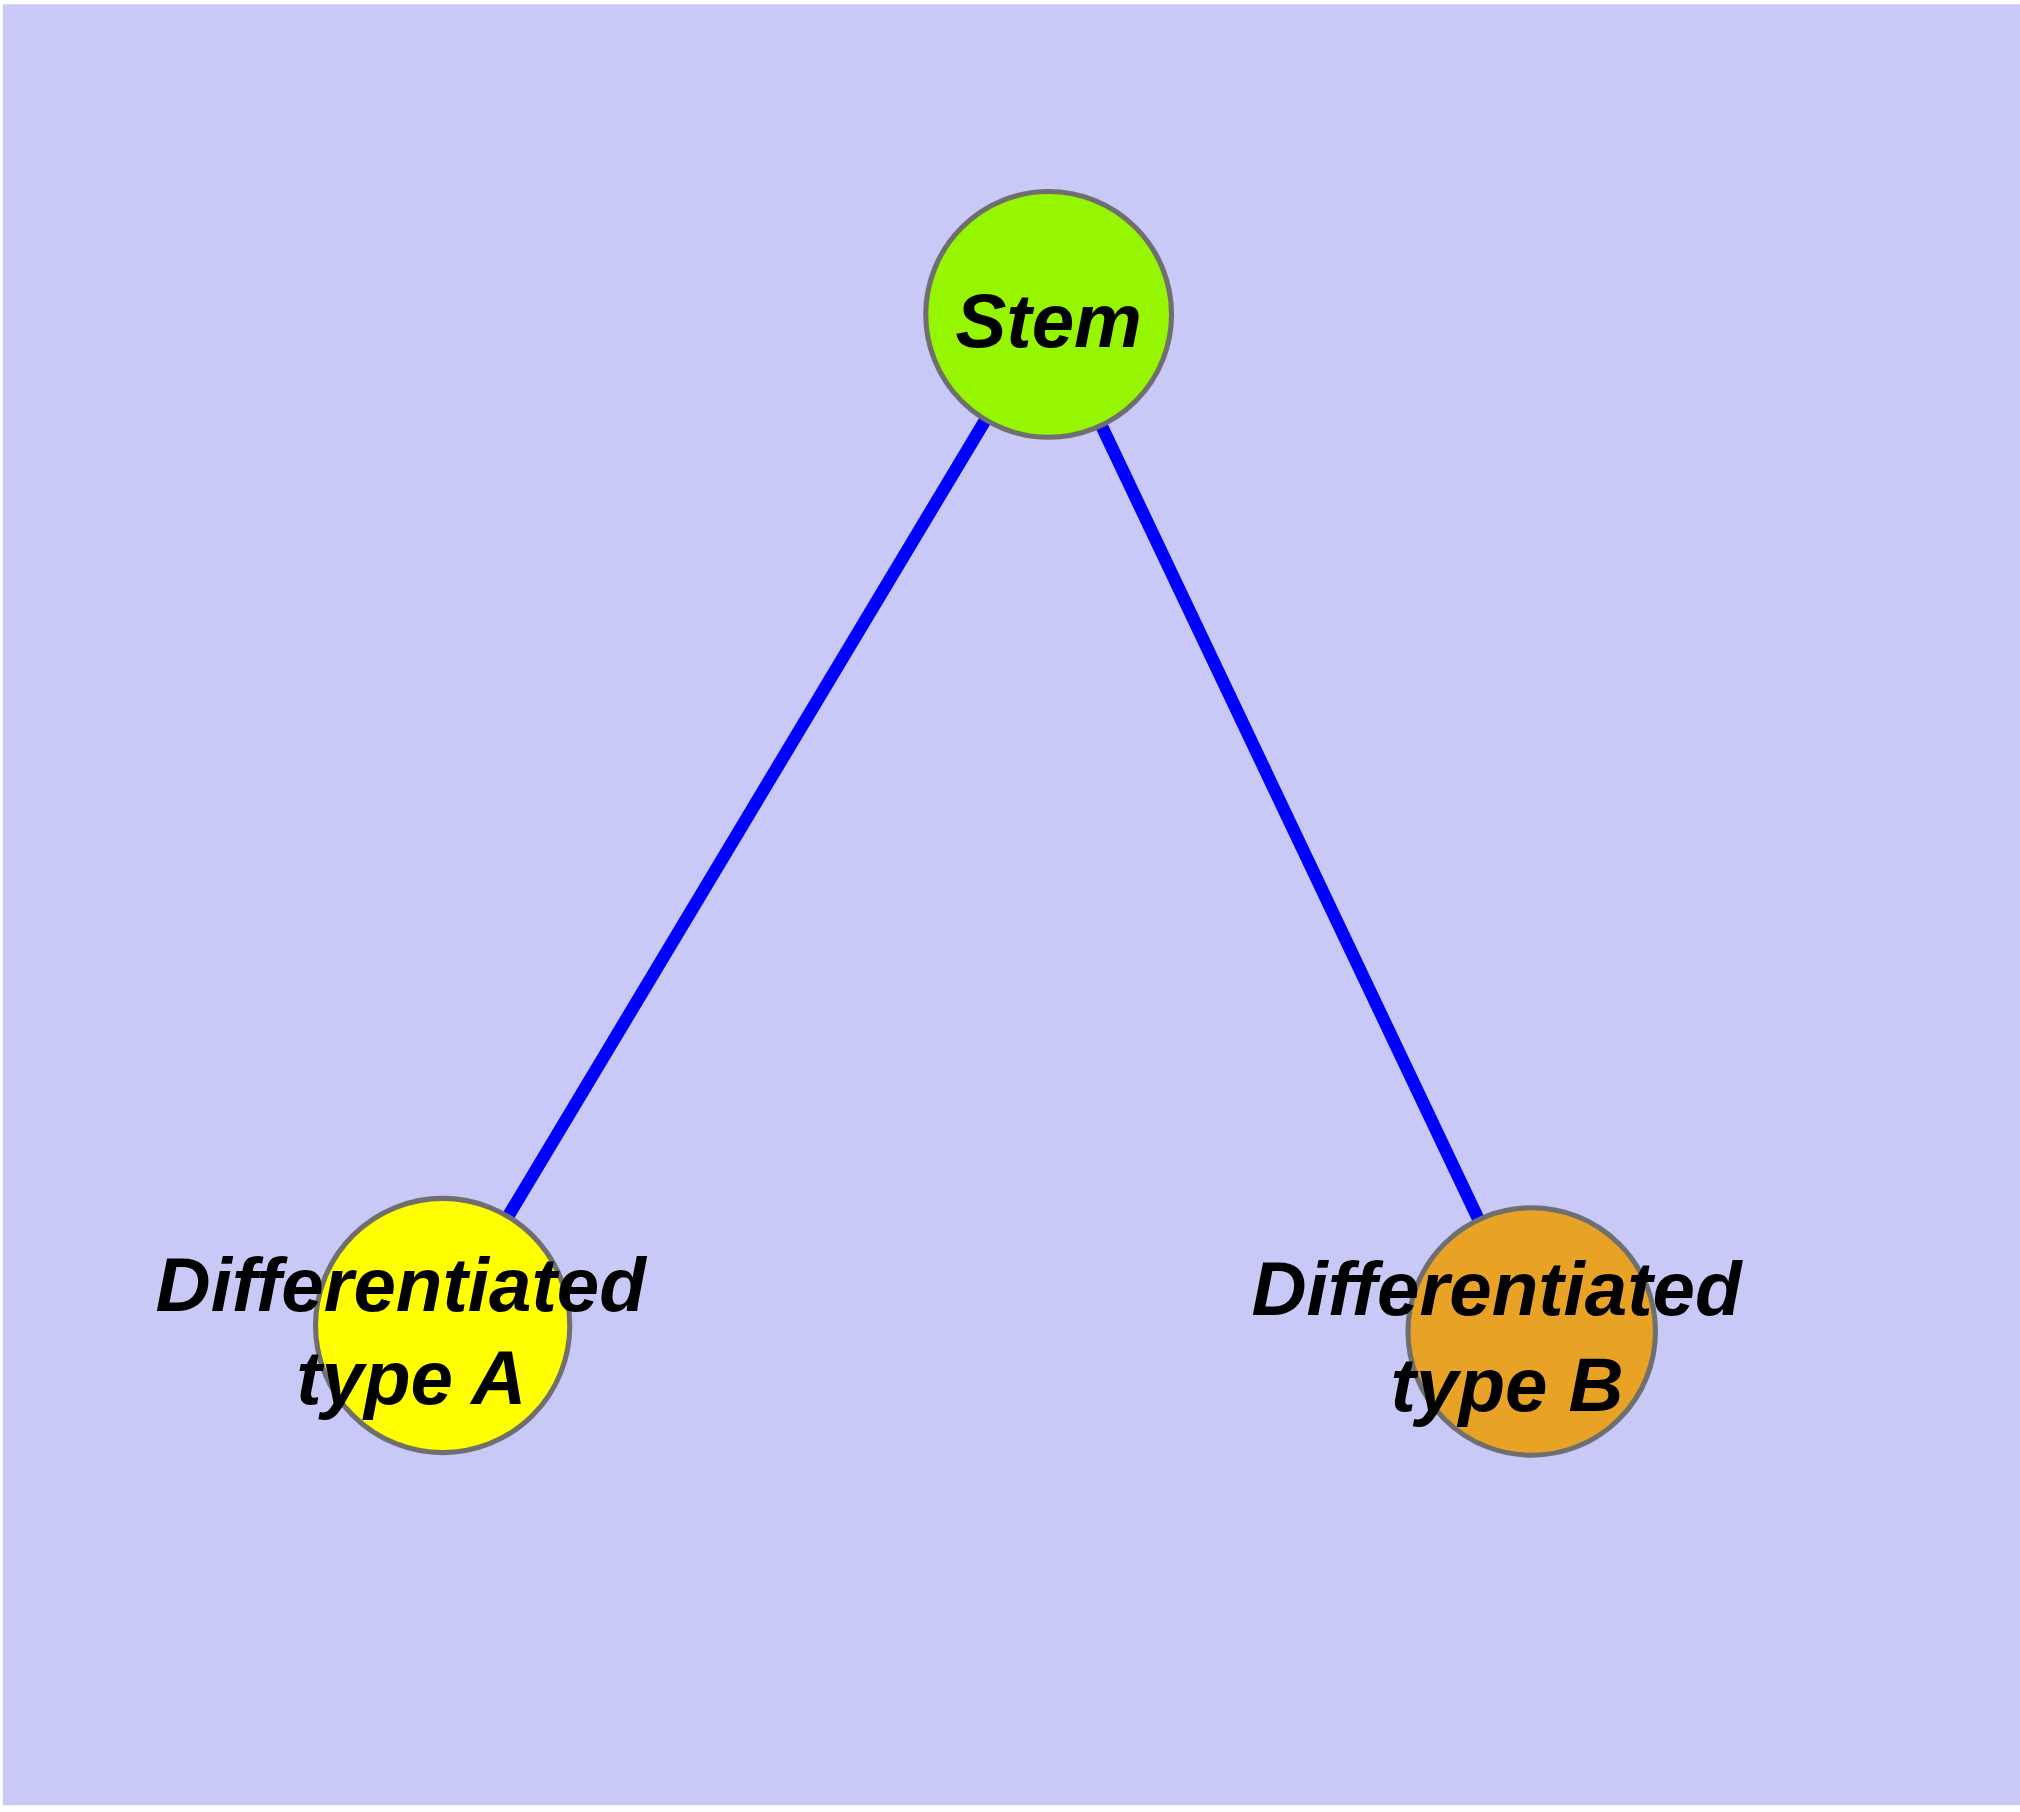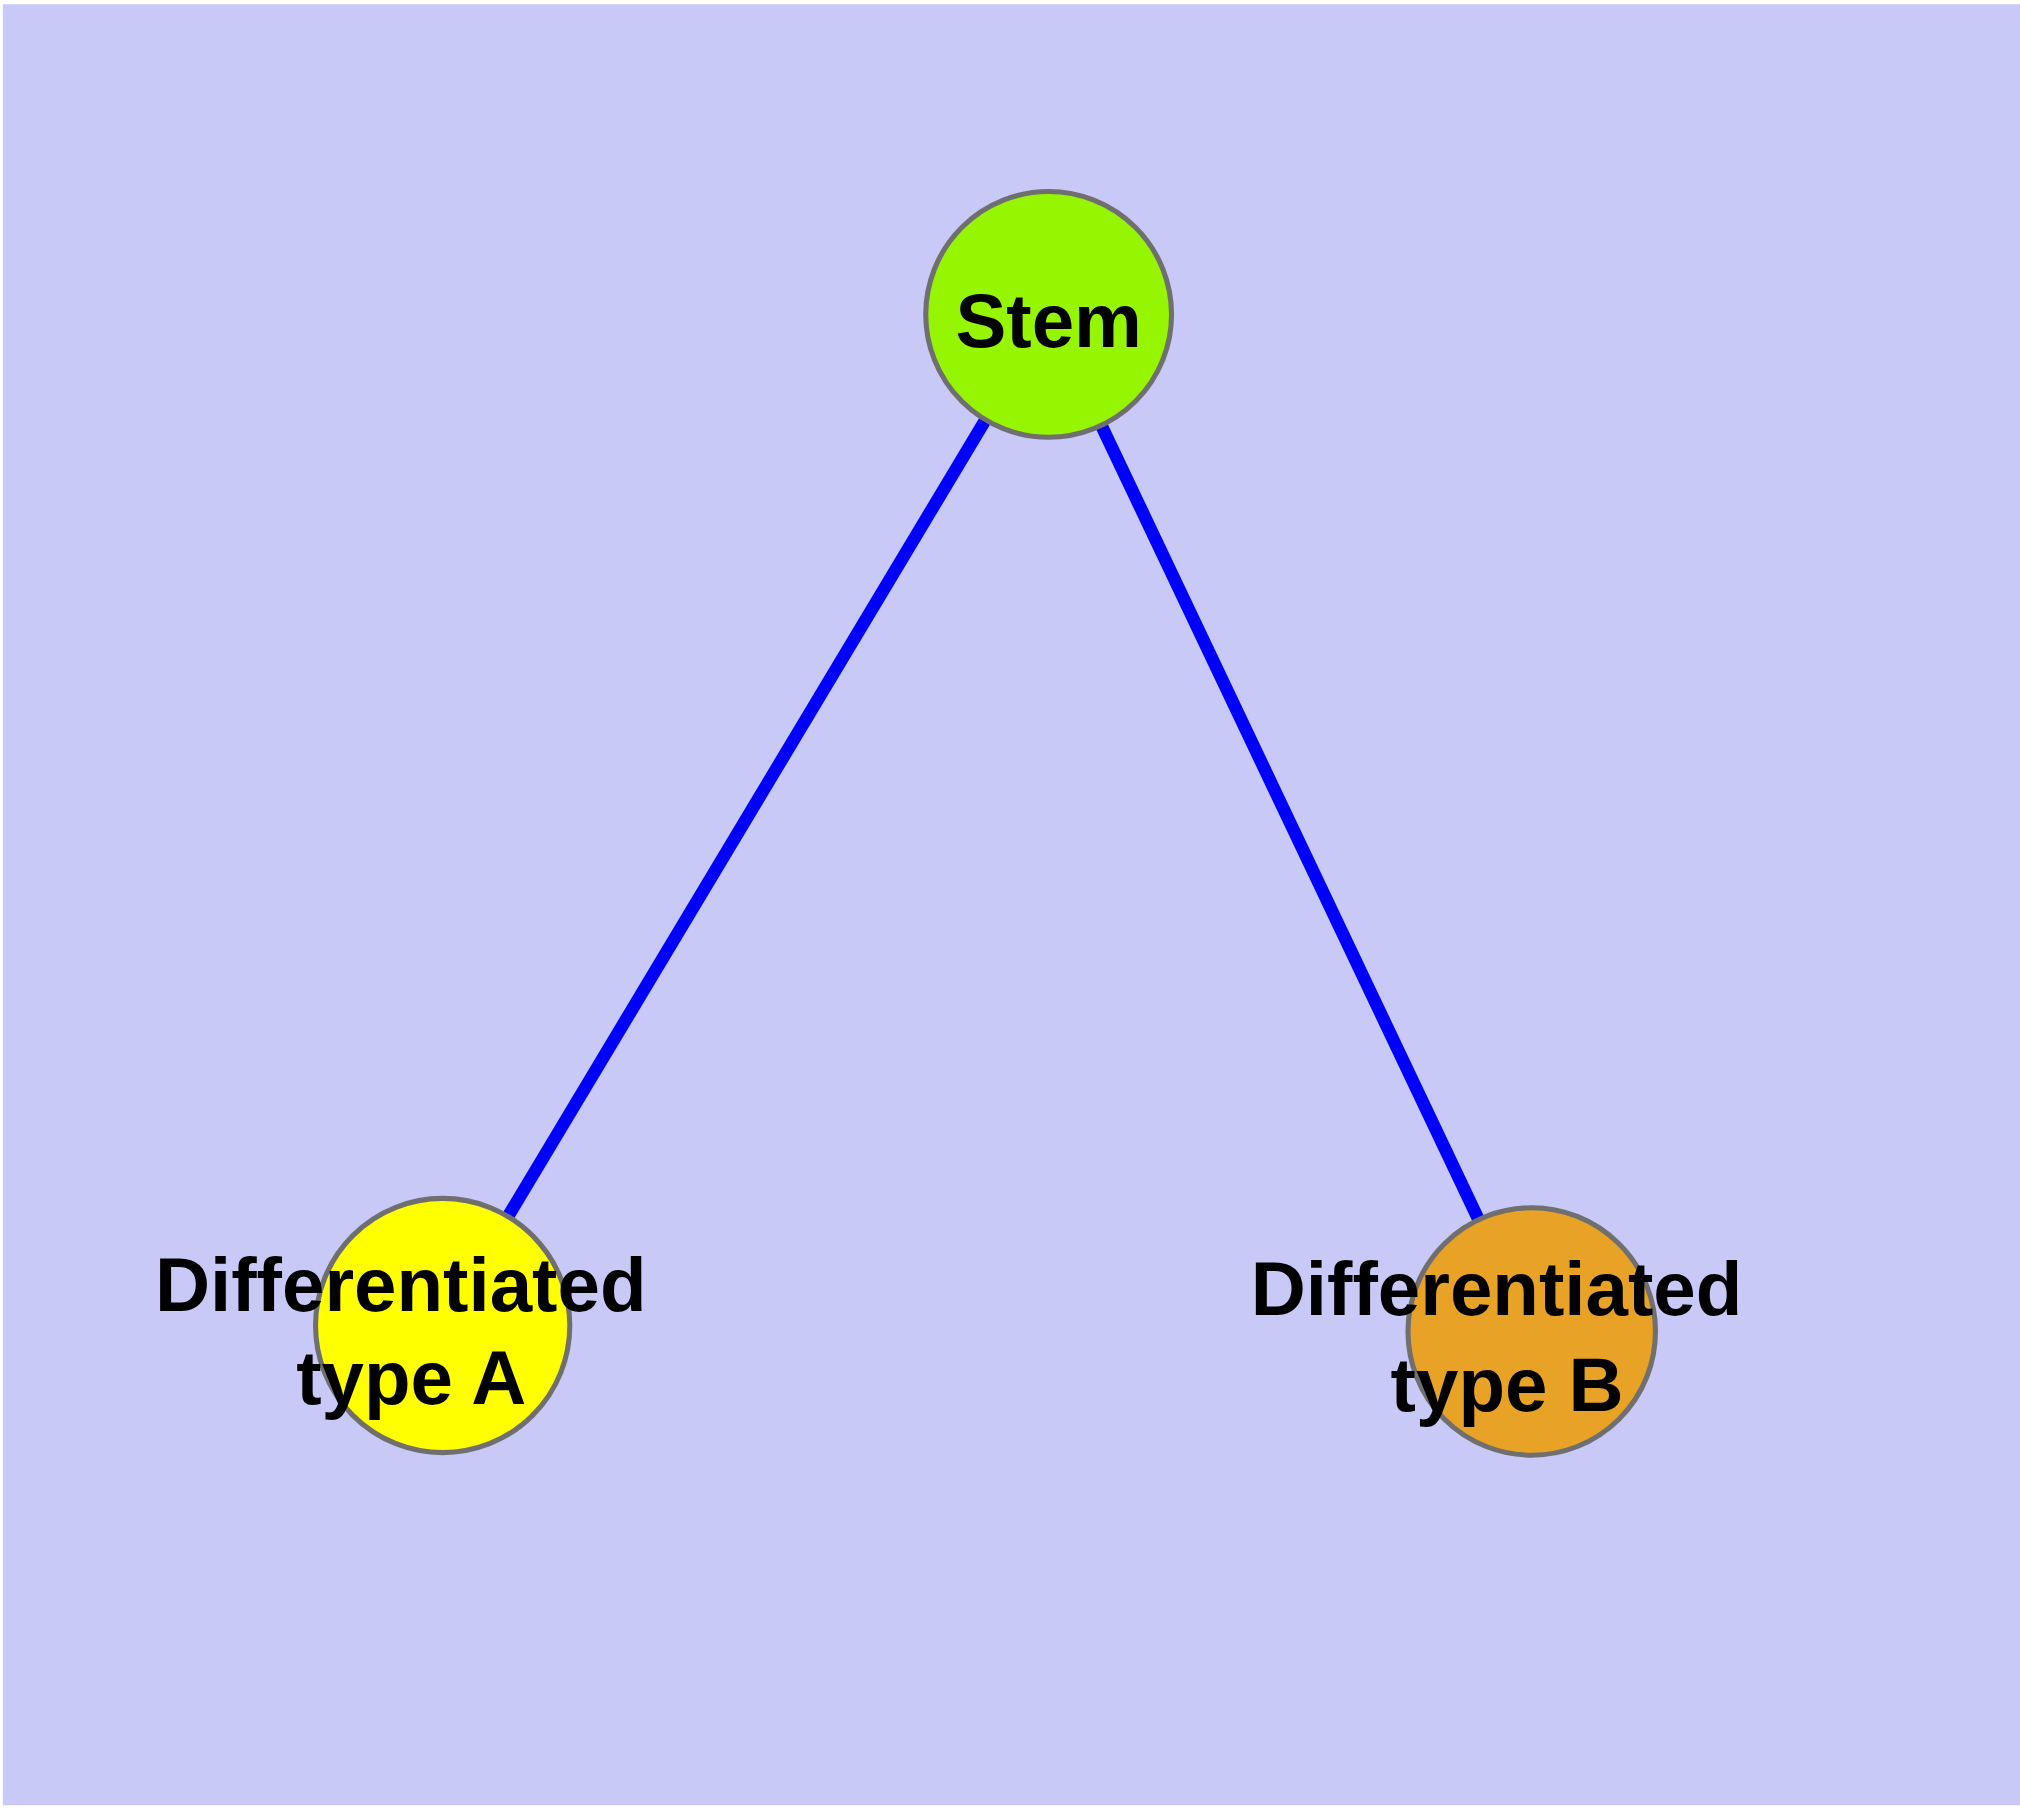--- a/index.html
+++ b/index.html
@@ -7,20 +7,21 @@
     padding: 0;
     width: 2021px;
     height: 1812px;
     overflow: hidden;
     font-family: "Liberation Sans", sans-serif;
   }
   #stage {
     position: relative;
     width: 2021px;
     height: 1812px;
+    font-style: italic;
   }
   svg text {
     font-family: "Liberation Sans", "DejaVu Sans", sans-serif;
     font-weight: bold;
     font-size: 90px;
   }
 </style>
 </head>
 <body>
 

